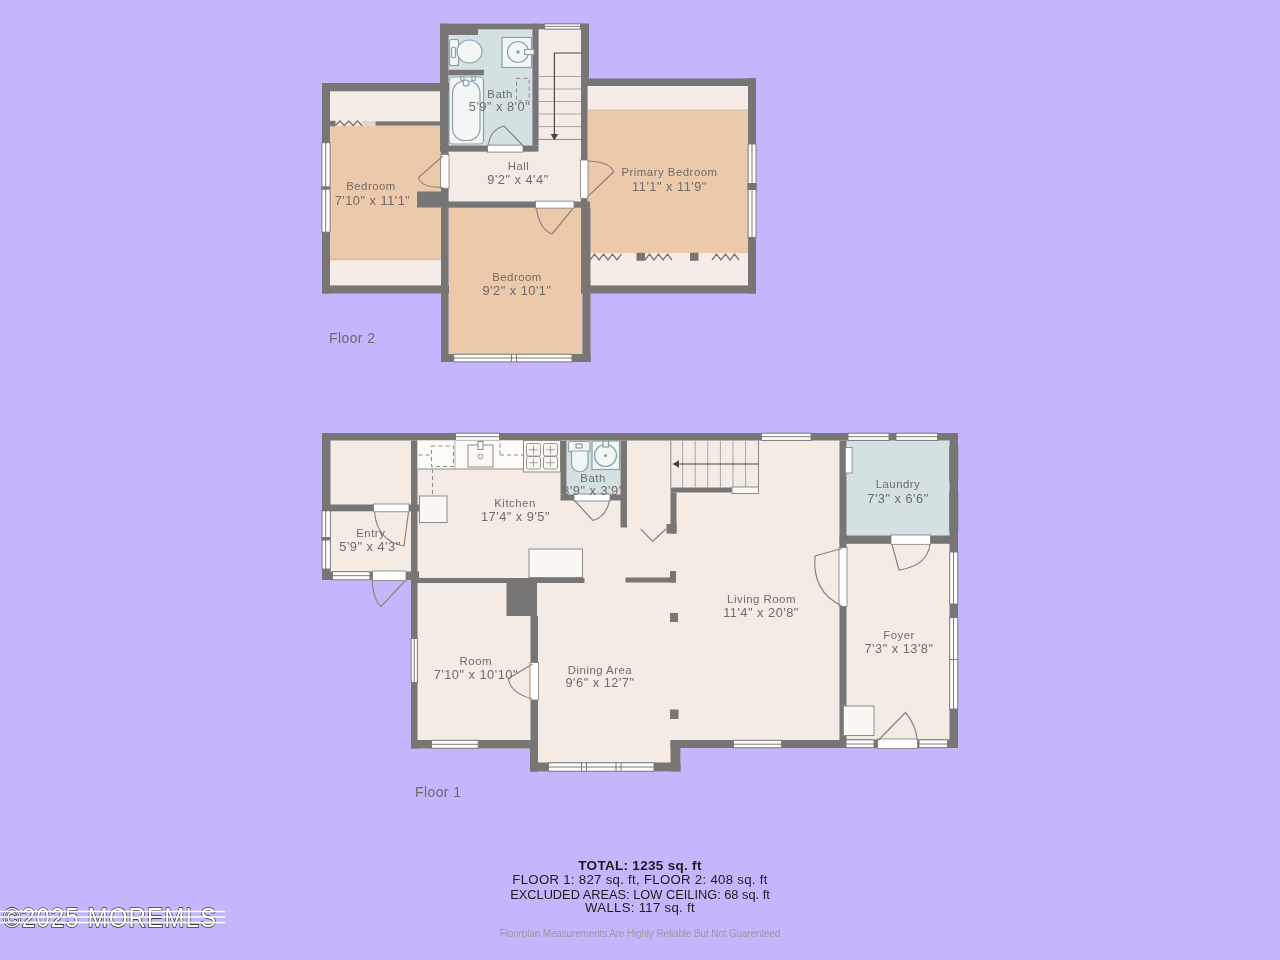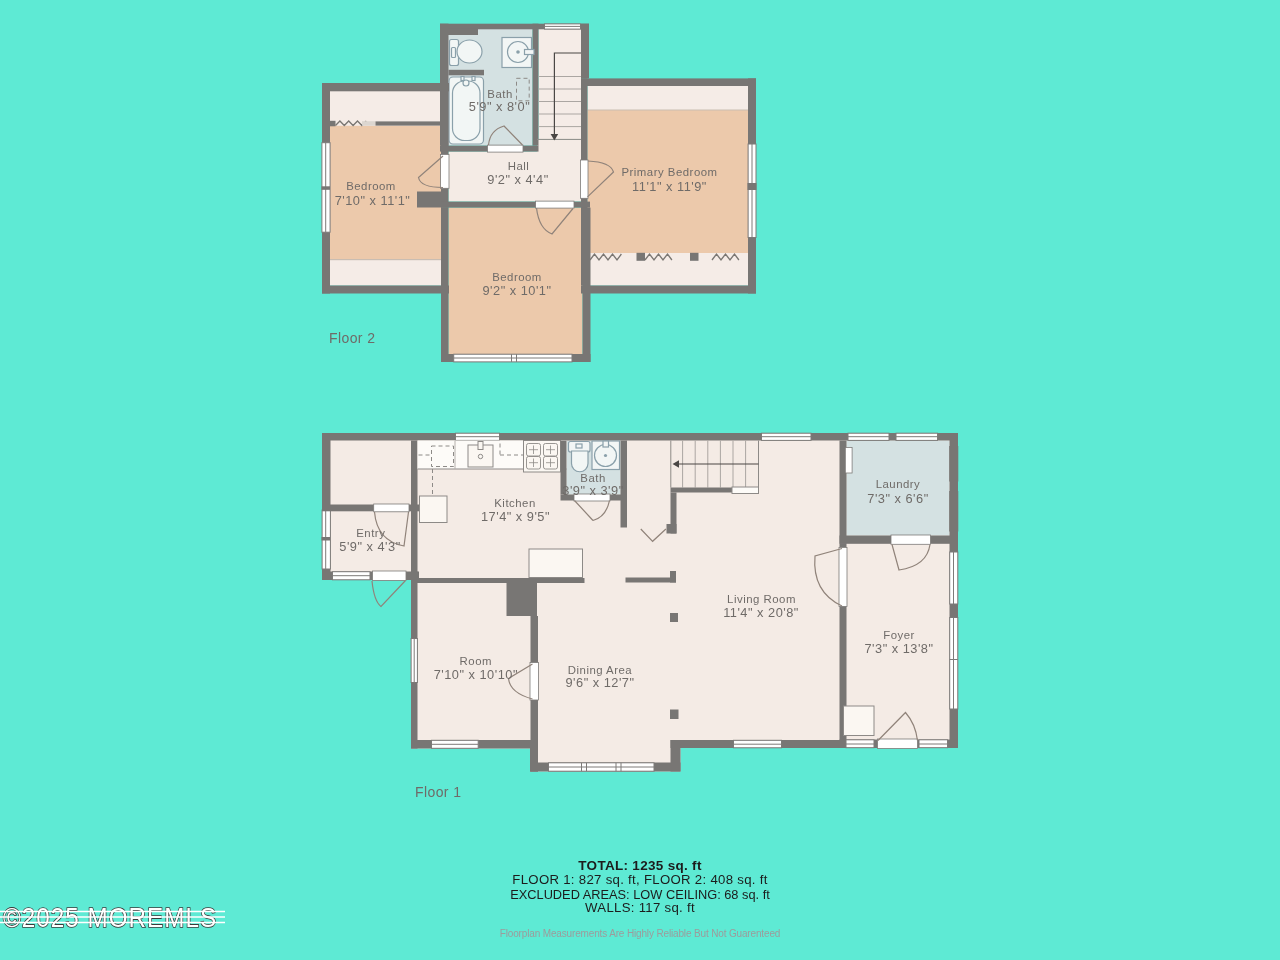--- a/index.html
+++ b/index.html
@@ -1,16 +1,16 @@
 <!DOCTYPE html>
 <html><head>
 <meta charset="utf-8">
 <style>
 html,body{margin:0;padding:0;background:#ffffff;}
-#page{position:relative;width:1280px;height:960px;background:#5eead4;overflow:hidden;font-family:"Liberation Sans",sans-serif;}
+#page{position:relative;width:1280px;height:960px;background:#c4b5fd;overflow:hidden;font-family:"Liberation Sans",sans-serif;}
 svg{position:absolute;top:0;left:0;display:block;}
 .w{fill:#787674;}
 .cream{fill:#f4ebe5;}
 .strip{fill:#f5ece7;}
 .tan{fill:#ecc9ab;}
 .blue{fill:#d4e1e2;}
 .win{fill:#ffffff;stroke:#7d7a78;stroke-width:1;}
 .fx{fill:#f2f6f5;stroke:#8aa0aa;stroke-width:1.2;}
 .arc{fill:none;stroke:#90837a;stroke-width:1.2;}
 .tread{stroke:#aba6a2;stroke-width:1;}

